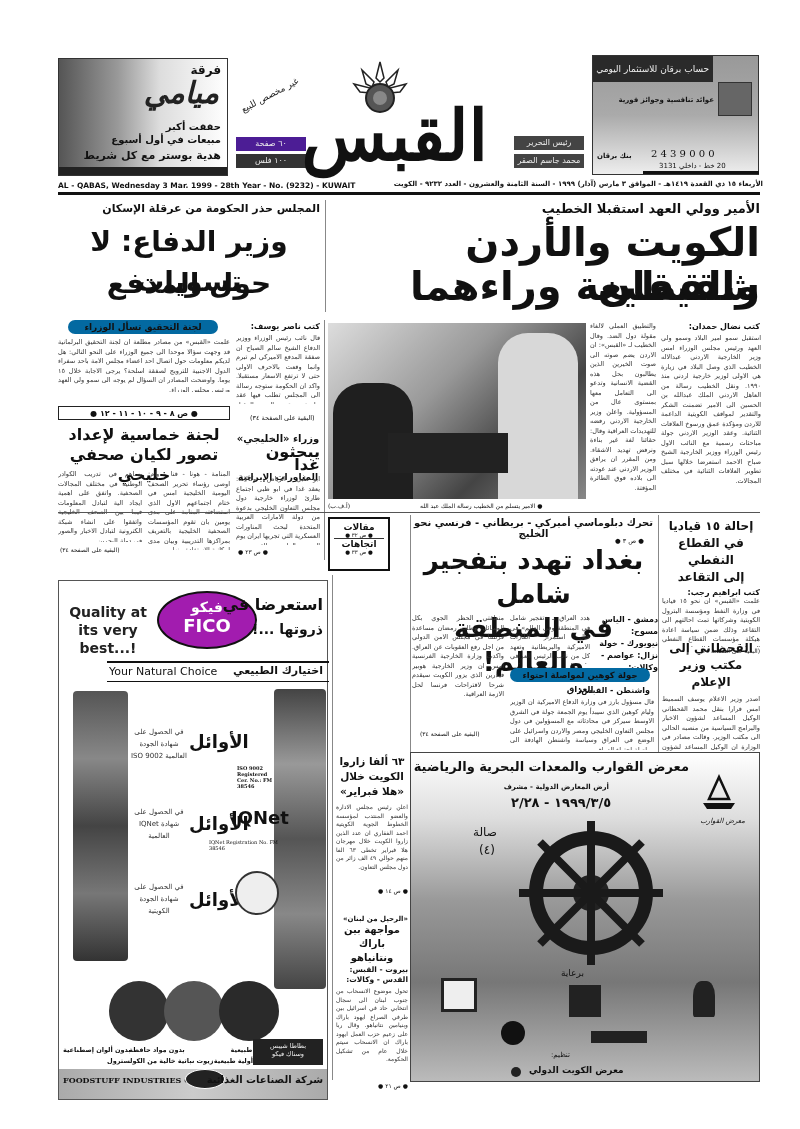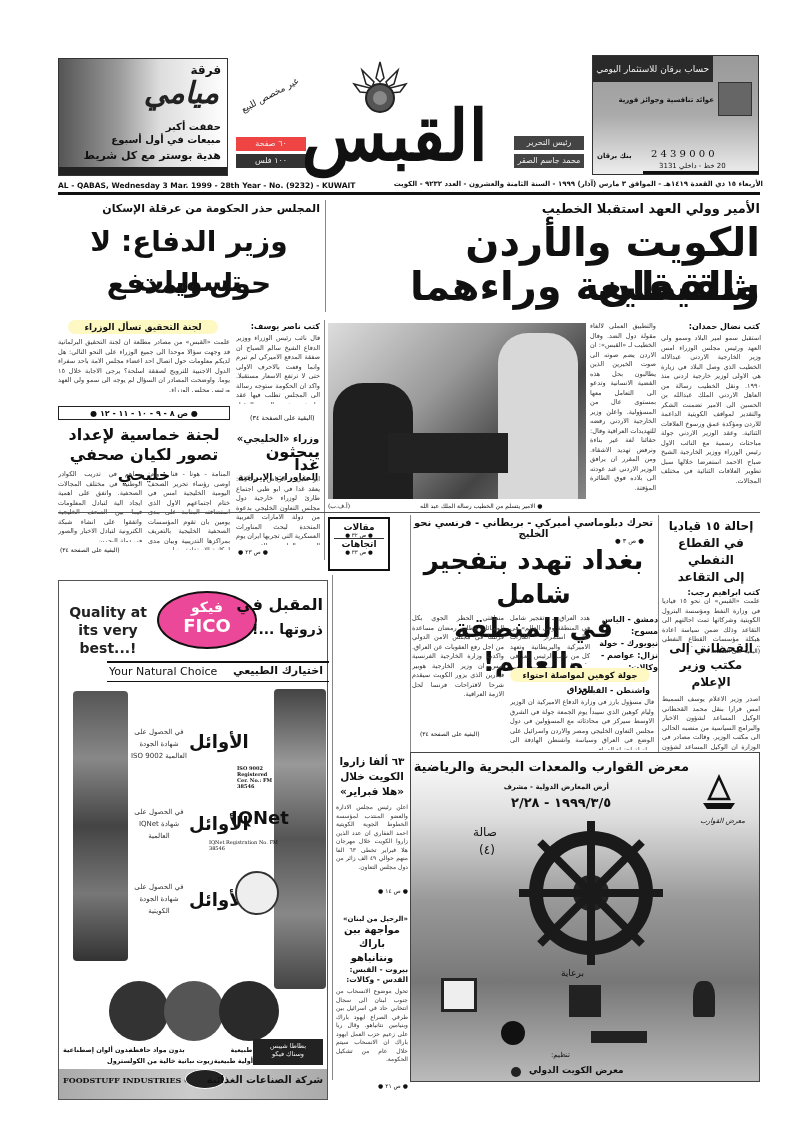--- a/index.html
+++ b/index.html
@@ -1,21 +1,21 @@
 <!DOCTYPE html>
 <html><head>
 <meta charset="utf-8">
 <style>
   * { box-sizing: border-box; margin: 0; padding: 0; }
   body { width: 800px; height: 1129px; background: #fff; font-family: "DejaVu Sans", sans-serif; color: #111; position: relative; overflow: hidden; }
   .abs { position: absolute; }
   .rtl { direction: rtl; text-align: right; }
   .bold { font-weight: bold; }
   .body-text { font-size: 6.5px; line-height: 9.5px; color: #333; direction: rtl; text-align: justify; }
-  .gray { background: #fef9c3; border-radius: 7px; }
+  .gray { background: #0369a1; border-radius: 7px; }
   .dark { background: #2a2a2a; color: #eee; }
   .rule { background: #111; }
   .vrule { background: #888; width: 1px; }
   .photo { background: linear-gradient(135deg, #ddd 0%, #999 40%, #444 70%, #888 100%); }
   .box { border: 1px solid #222; }
   .center { text-align: center; }
   .head-xl { font-family: "DejaVu Sans", sans-serif; font-weight: bold; font-size: 40px; line-height: 44px; direction: rtl; letter-spacing: -1px; }
   .head-l { font-family: "DejaVu Sans", sans-serif; font-weight: bold; font-size: 27px; line-height: 32px; text-align: center; direction: rtl; }
   .head-m { font-family: "DejaVu Sans", sans-serif; font-weight: bold; font-size: 17px; line-height: 22px; text-align: center; direction: rtl; }
   .kicker { font-size: 12px; font-weight: bold; direction: rtl; }
@@ -30,21 +30,21 @@
     <div class="abs rtl" style="right:6px;top:4px;font-size:12px;font-weight:bold;">فرقة</div>
     <div class="abs rtl" style="right:8px;top:16px;font-size:30px;font-weight:bold;font-style:italic;color:#222;">ميامي</div>
     <div class="abs rtl" style="right:6px;top:62px;font-size:10px;font-weight:bold;">حققت أكبر</div>
     <div class="abs rtl" style="right:6px;top:75px;font-size:10px;font-weight:bold;">مبيعات في أول أسبوع</div>
     <div class="abs rtl" style="right:6px;top:90px;font-size:11px;font-weight:bold;">هدية بوستر مع كل شريط</div>
     <div class="abs" style="left:0;bottom:0;width:100%;height:8px;background:#222;"></div>
   </div>
 
   <div class="abs rtl" style="left:238px;top:90px;font-size:9px;transform:rotate(-28deg);color:#222;">غير مخصص للبيع</div>
 
-  <div class="abs dark center" style="left:236px;top:137px;width:70px;height:14px;font-size:8px;line-height:14px;background:#ef4444;">٦٠ صفحة</div>
+  <div class="abs dark center" style="left:236px;top:137px;width:70px;height:14px;font-size:8px;line-height:14px;background:#4c1d95;">٦٠ صفحة</div>
   <div class="abs dark center" style="left:236px;top:154px;width:70px;height:14px;font-size:8px;line-height:14px;background:#333;">١٠٠ فلس</div>
 
   <div class="abs" style="left:350px;top:60px;width:60px;height:55px;">
     <svg width="60" height="55" viewBox="0 0 60 55">
       <g fill="none" stroke="#222" stroke-width="1.5">
         <path d="M30 2 L34 18 L30 22 L26 18 Z"></path>
         <path d="M12 10 L24 22 L22 27 L16 24 Z"></path>
         <path d="M48 10 L36 22 L38 27 L44 24 Z"></path>
         <path d="M4 24 L20 28 L20 33 L10 32 Z"></path>
         <path d="M56 24 L40 28 L40 33 L50 32 Z"></path>
@@ -161,25 +161,25 @@
   <div style="font-size:6px;direction:rtl;">(البقية على الصفحة ٣٤)</div>
 </div>
 <div class="abs" style="left:662px;top:640px;width:98px;">
   <div class="head-m" style="font-size:12px;line-height:17px;">القحطاني إلى</div>
   <div class="head-m" style="font-size:12px;line-height:17px;">مكتب وزير الإعلام</div>
   <div class="body-text" style="margin-top:4px;height:70px;overflow:hidden;">اصدر وزير الاعلام يوسف السميط امس قرارا بنقل محمد القحطاني الوكيل المساعد لشؤون الاخبار والبرامج السياسية من منصبه الحالي الى مكتب الوزير. وقالت مصادر في الوزارة ان الوكيل المساعد لشؤون التلفزيون كلف مهمة الاشراف على الاخبار.</div>
 </div>
 
 <div class="abs" style="left:58px;top:580px;width:270px;height:520px;border:1px solid #555;background:#fff;">
   <div class="abs" style="left:4px;top:22px;width:90px;font-size:14px;font-weight:bold;line-height:18px;text-align:center;color:#222;">Quality at its very best...!</div>
-  <div class="abs" style="left:98px;top:10px;width:100px;height:58px;border-radius:50%;background:#ec4899;border:2px solid #111;">
+  <div class="abs" style="left:98px;top:10px;width:100px;height:58px;border-radius:50%;background:#a21caf;border:2px solid #111;">
     <div class="center" style="color:#fff;font-size:14px;font-weight:bold;margin-top:6px;direction:rtl;">فيكو</div>
     <div class="center" style="color:#fff;font-size:18px;font-weight:bold;">FICO</div>
   </div>
-  <div class="abs rtl" style="right:4px;top:14px;font-size:16px;font-weight:bold;">المقبل في</div>
+  <div class="abs rtl" style="right:4px;top:14px;font-size:16px;font-weight:bold;">استعرضا في</div>
   <div class="abs rtl" style="right:4px;top:40px;font-size:14px;font-weight:bold;">ذروتها ...!</div>
 
   <div class="abs" style="left:48px;top:80px;width:222px;height:2px;background:#111;"></div>
   <div class="abs" style="left:50px;top:84px;font-size:11px;">Your Natural Choice</div>
   <div class="abs rtl" style="right:4px;top:83px;font-size:11px;font-weight:bold;">اختيارك الطبيعي</div>
   <div class="abs" style="left:48px;top:100px;width:222px;height:1px;background:#111;"></div>
 
   <div class="abs" style="left:14px;top:110px;width:55px;height:270px;background:linear-gradient(180deg,#555,#888,#444,#777,#333);border-radius:4px;"></div>
   <div class="abs" style="left:215px;top:108px;width:52px;height:300px;background:linear-gradient(180deg,#444,#999,#555,#888,#444);border-radius:4px;"></div>
 

